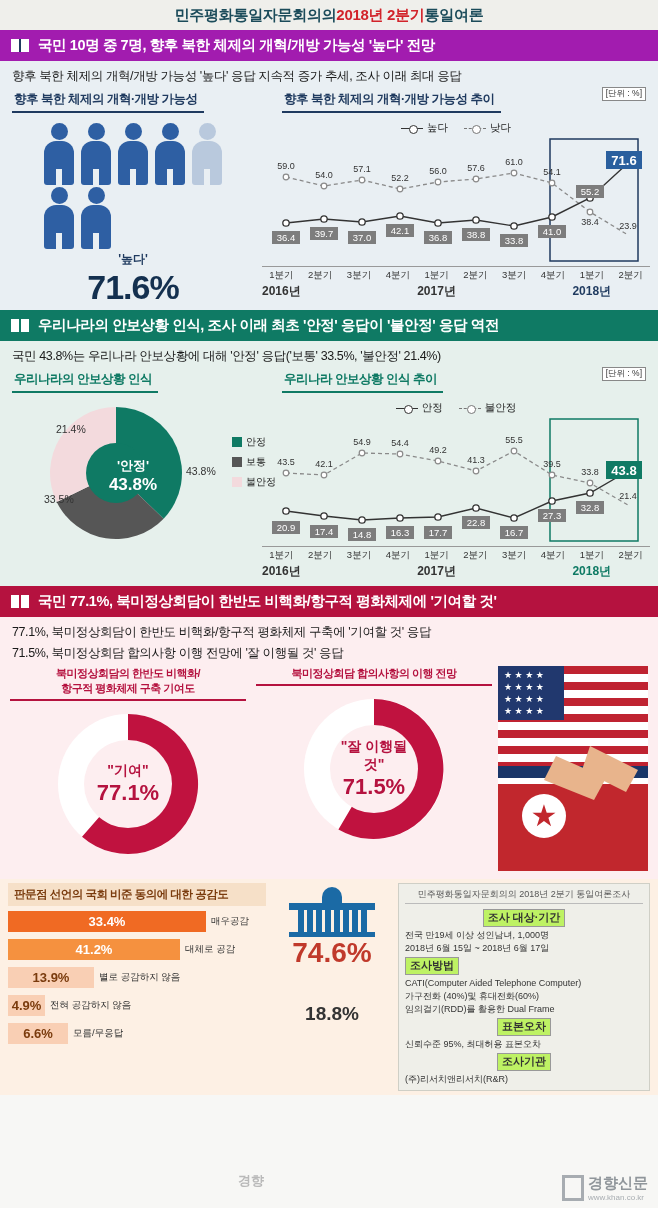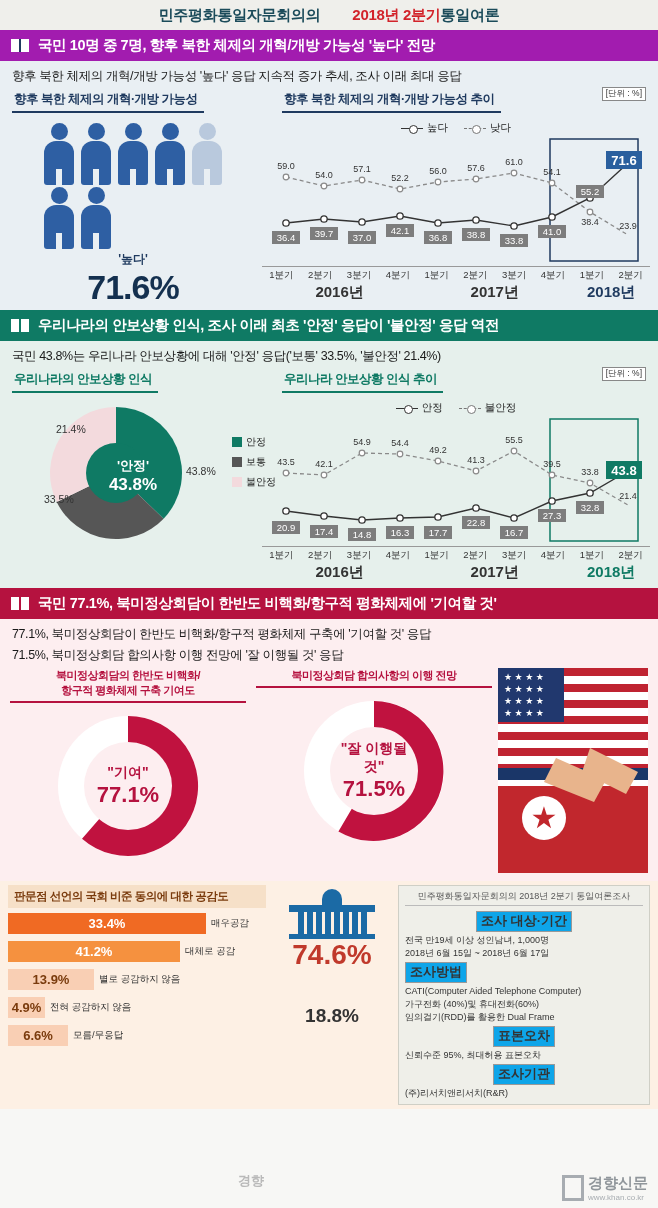--- a/index.html
+++ b/index.html
@@ -13,21 +13,21 @@
     overflow: hidden;
   }
   .page { position:relative; width:658px; height:1208px; background:#f7f7f5; }
 
   
   .top-title {
     height: 30px; background:#efefeb;
     display:flex; align-items:center; justify-content:center;
     font-size:15px; font-weight:bold; color:#1b4b5a; letter-spacing:-0.3px;
   }
-  .top-title .accent { color:#d2232a;padding-left:32px; }
+  .top-title .accent { color:#d2232a; }
 
   
   .band {
     display:flex; align-items:center; gap:8px;
     padding:6px 10px; color:#fff; font-weight:bold; font-size:14.5px;
     letter-spacing:-0.4px;
   }
   .band .book { width:20px; height:17px; flex:0 0 auto; }
   .band .txt { white-space:nowrap; }
   .band-1 { background:#a21caf; }
@@ -68,21 +68,21 @@
   .lg .mk:after{content:"";position:absolute;left:8px;top:-3.5px;width:7px;height:7px;border-radius:50%;background:#fff;border:1.4px solid #333;}
   .lg.dash .mk { border-top:1.4px dashed #777; }
   .lg.dash .mk:after{ border-color:#777; }
 
   .unit { position:absolute; right:4px; top:-2px; font-size:8.5px; border:1px solid #888; background:#fff; padding:0 3px; color:#333;}
 
   svg { display:block; }
   .xaxis { display:flex; margin-top:1px; }
   .xcell { flex:1; text-align:center; font-size:9.5px; color:#333; border-top:1px solid #999; padding-top:2px;}
   .yearrow { display:flex; margin-top:1px; }
-  .ycell { text-align:center; font-size:15px; font-weight:bold; color:#333; }
+  .ycell { text-align:left; font-size:12px; font-weight:bold; color:#333; }
 
   
   .s2 { background:#e6f0ec; padding-bottom:6px; }
   .s2-body { display:flex; gap:4px; padding:0 8px; }
   .s2-left { width:250px; }
   .donut-wrap { position:relative; width:190px; height:150px; margin:2px auto 0; }
   .pielabel { position:absolute; font-size:10.5px; color:#333; }
   .pcenter { position:absolute; left:50%; top:50%; transform:translate(-50%,-50%); text-align:center; color:#fff; font-weight:bold; }
   .pcenter .l1 { font-size:13px; }
   .pcenter .l2 { font-size:17px; }
@@ -115,21 +115,21 @@
   .capitol { width:86px; height:44px; margin:4px auto 0; position:relative;}
   .cap-dome { width:20px;height:16px;border-radius:10px 10px 0 0;background:#1b6aa5;margin:0 auto;}
   .cap-roof { width:86px;height:7px;background:#1b6aa5;}
   .cap-cols { display:flex; gap:3px; justify-content:center; }
   .cap-cols i { width:6px;height:22px;background:#1b6aa5;display:block;}
   .cap-base { width:86px;height:5px;background:#1b6aa5;}
   .bignum { font-size:28px; font-weight:bold; color:#c0392b; margin-top:6px;}
   .smallnum { font-size:19px; font-weight:bold; color:#333; margin-top:34px;}
   .info { flex:1; background:#efefe9; border:1px solid #cfcfc6; padding:4px 6px; font-size:9px; color:#333; line-height:1.45;}
   .info .hd { text-align:center; font-size:9px; color:#555; border-bottom:1px solid #bbb; padding-bottom:2px; margin-bottom:3px;}
-  .info .k { display:inline-block; background:#0ea5e9; border:1px solid #999; padding:0 4px; font-weight:bold; margin:2px 0; font-size:13px;}
+  .info .k { display:inline-block; background:#bef264; border:1px solid #999; padding:0 4px; font-weight:bold; margin:2px 0; font-size:11px;}
   .logo { position:absolute; right:10px; bottom:6px; display:flex; align-items:center; gap:4px; opacity:.85;}
   .logo .mark { width:22px;height:26px;border:3px solid #9aa0a6; }
   .logo .t1 { font-size:15px; font-weight:bold; color:#7f868c;}
   .logo .t2 { font-size:8px; color:#9aa0a6;}
   .ghost { position:absolute; left:238px; bottom:18px; font-size:13px; font-weight:bold; color:#b9b9b9;}
 </style>
 </head>
 <body>
 
 <div class="page">

